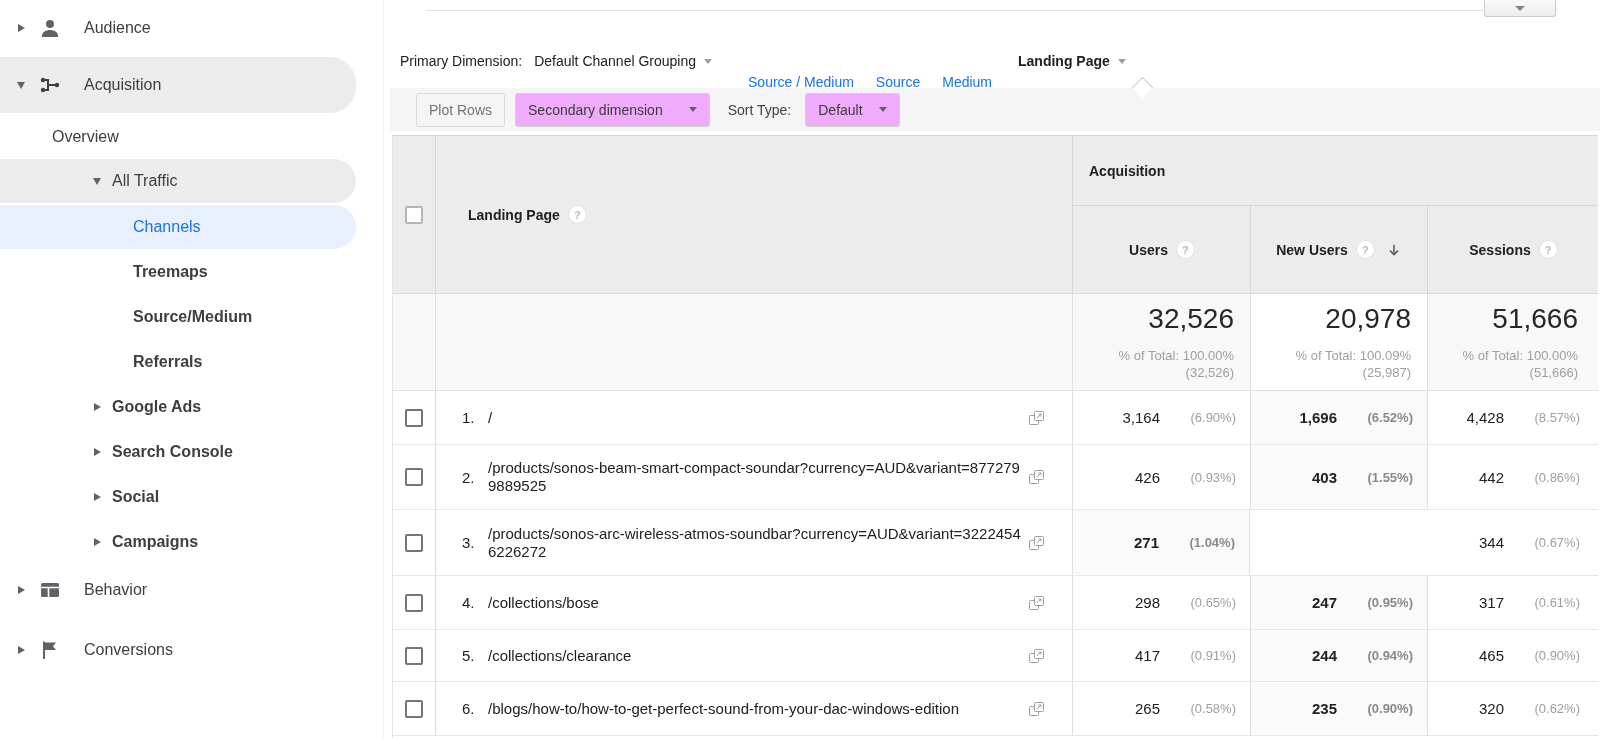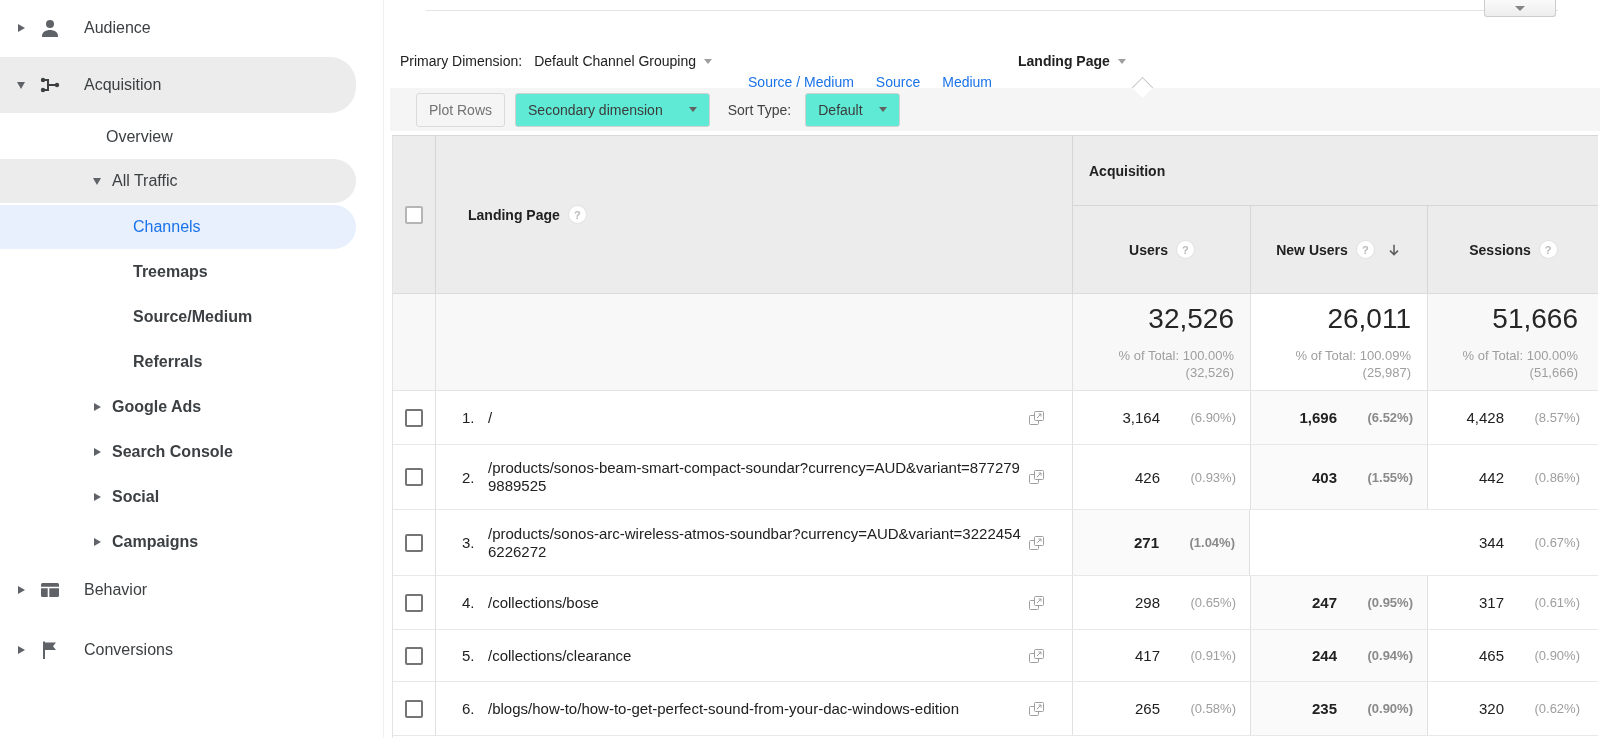--- a/index.html
+++ b/index.html
@@ -12,21 +12,21 @@
   .nav-row { display:flex; align-items:center; height:44px; font-size:16px; color:#3c4043; cursor:pointer; }
   .nav-row .lbl { white-space:nowrap; }
   .arrow { width:10px; display:flex; justify-content:center; flex-shrink:0; }
   .tri-r { width:0; height:0; border-left:7px solid #5f6368; border-top:4.5px solid transparent; border-bottom:4.5px solid transparent; }
   .tri-d { width:0; height:0; border-top:7px solid #5f6368; border-left:4.5px solid transparent; border-right:4.5px solid transparent; }
   .nav-icon { width:24px; height:24px; display:flex; align-items:center; justify-content:center; flex-shrink:0; }
   .lvl0 { padding-left:16px; }
   .lvl0 .nav-icon { margin-left:12px; margin-right:22px; }
   .lvl1 { padding-left:92px; }
   .lvl1 .arrow { margin-right:10px; }
-  .lvl1-noarrow { padding-left:106px; }
+  .lvl1-noarrow { padding-left:52px; }
   .lvl2 { padding-left:133px; }
   .pill-gray { width:356px; background:#ececec; border-radius:0 26px 26px 0; }
   .pill-blue { width:356px; background:#e8f0fe; border-radius:0 26px 26px 0; }
   .row-audience{margin-top:6px;}
   .row-acquisition{height:56px;margin-top:7px;}
   .row-overview{margin-top:2px;}
   .row-channels{margin-top:2px;}
   .row-channels .lbl{color:#1a73e8;}
   .h45{height:45px;font-weight:bold;}
   .row-behavior{margin-top:4px;}
@@ -45,21 +45,21 @@
   .pd-dd { margin-left:12px; display:flex; align-items:center; cursor:pointer; }
   .caret { width:0; height:0; border-top:5px solid #9e9e9e; border-left:4.5px solid transparent; border-right:4.5px solid transparent; margin-left:8px; }
   .pd-link { color:#1a73e8; cursor:pointer;margin-top:42px; }
   .ml36{margin-left:36px;} .ml22{margin-left:22px;} .ml26{margin-left:26px;}
   .pd-active { font-weight:bold; display:flex; align-items:center; cursor:pointer; }
 
   .toolbar { position:absolute; top:88px; left:0; width:1210px; height:43px; background:#f5f5f5;
     display:flex; align-items:center; padding-left:26px; }
   .notch { position:absolute; left:745px; top:-8px; width:15px; height:15px; background:#fff;
     border-left:1px solid #c5c5c5; border-top:1px solid #c5c5c5; transform:rotate(45deg); }
-  .btn { height:34px; border:1px solid #d0d0d0; border-radius:3px; background:#5eead4; font-size:14px;
+  .btn { height:34px; border:1px solid #d0d0d0; border-radius:3px; background:#f0abfc; font-size:14px;
     color:#3c3c3c; display:flex; align-items:center; padding:0 12px; cursor:pointer; }
   .btn .caret{ border-top-color:#616161; }
   .btn-disabled { background:transparent; color:#737373; border-color:#dadada; cursor:default; }
   .btn-secondary { margin-left:10px; }
   .btn-secondary .caret{ margin-left:26px; }
   .sort-label { margin:0 14px 0 18px; font-size:14px; color:#424242; }
   .btn-sort .caret{ margin-left:16px; }
 
   
   .table { position:absolute; top:135px; left:2px; width:1206px; bottom:0; overflow:hidden;
@@ -298,21 +298,21 @@
 
     <div class="trow-total">
       <div class="tt-check"></div>
       <div class="tt-dim"></div>
       <div class="tt-m">
         <span class="tt-value">32,526</span>
         <span class="tt-pct">% of Total: 100.00%</span>
         <span class="tt-sub">(32,526)</span>
       </div>
       <div class="tt-m tt-new">
-        <span class="tt-value">26,011</span>
+        <span class="tt-value">20,978</span>
         <span class="tt-pct">% of Total: 100.09%</span>
         <span class="tt-sub">(25,987)</span>
       </div>
       <div class="tt-m tt-sess">
         <span class="tt-value">51,666</span>
         <span class="tt-pct">% of Total: 100.00%</span>
         <span class="tt-sub">(51,666)</span>
       </div>
     </div>
 

